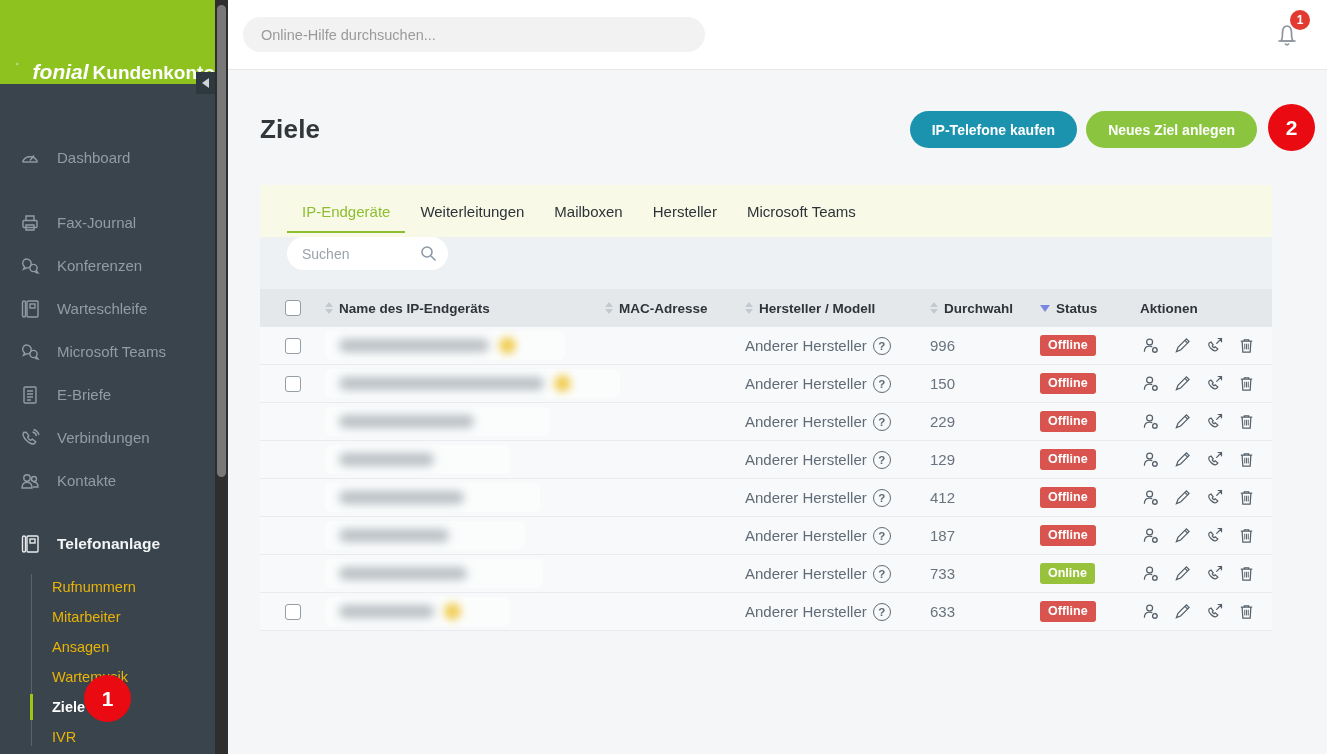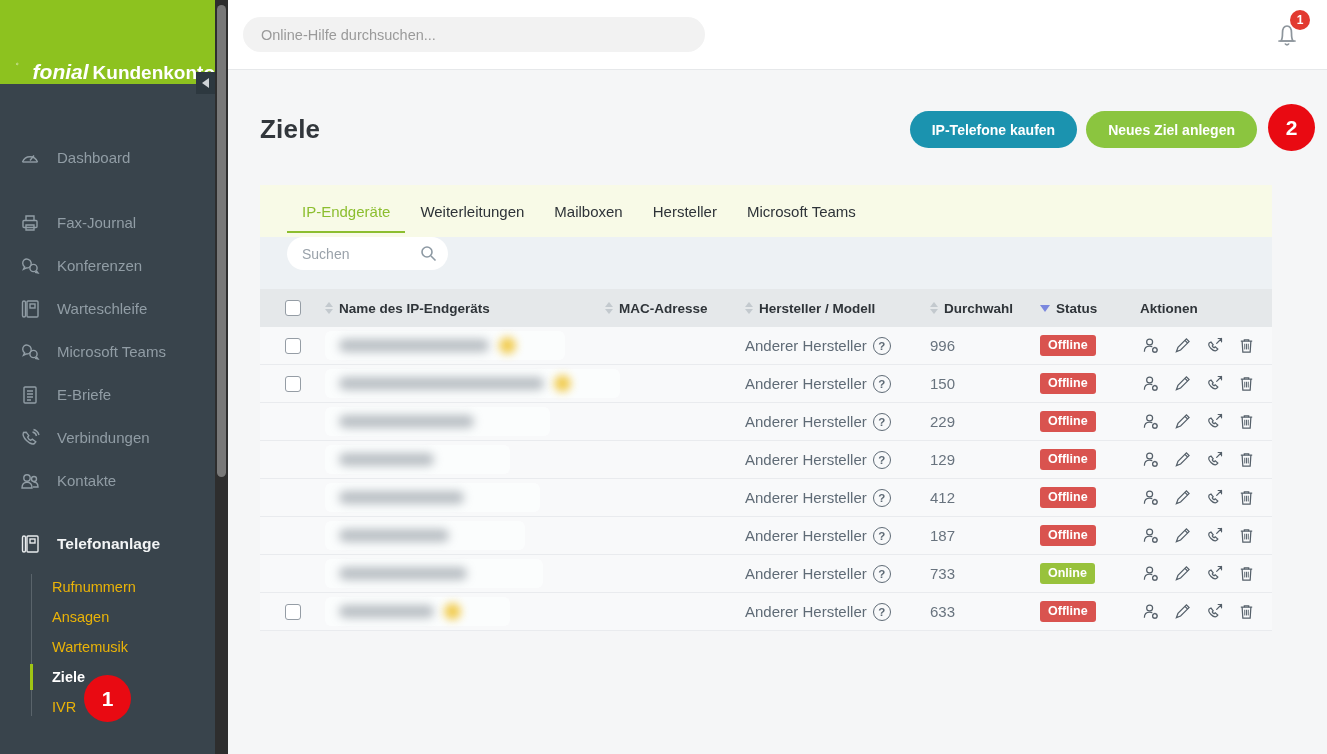--- a/index.html
+++ b/index.html
@@ -215,20 +215,21 @@
       <svg viewBox="0 0 24 24" fill="none" stroke="#e8ebed" stroke-width="1.4">
         <rect x="9" y="4" width="11" height="16" rx="1"></rect>
         <rect x="12" y="7" width="5" height="4"></rect>
         <rect x="4.5" y="4" width="3" height="16" rx="1.5"></rect>
       </svg>
       <span>Telefonanlage</span>
     </div>
     <div class="subnav" id="subnav">
       <div class="rail"></div>
     <div class="sub-item"><span>Rufnummern</span></div>
+        <div class="sub-item"><span>Mitarbeiter</span></div>
         <div class="sub-item"><span>Ansagen</span></div>
         <div class="sub-item"><span>Wartemusik</span></div>
         <div class="sub-item active"><span class="active-bar"></span><span>Ziele</span></div>
         <div class="sub-item"><span>IVR</span></div>
       </div>
   </div>
 </div>
 
 <div class="scroll-strip">
   <div class="scroll-thumb"></div>

